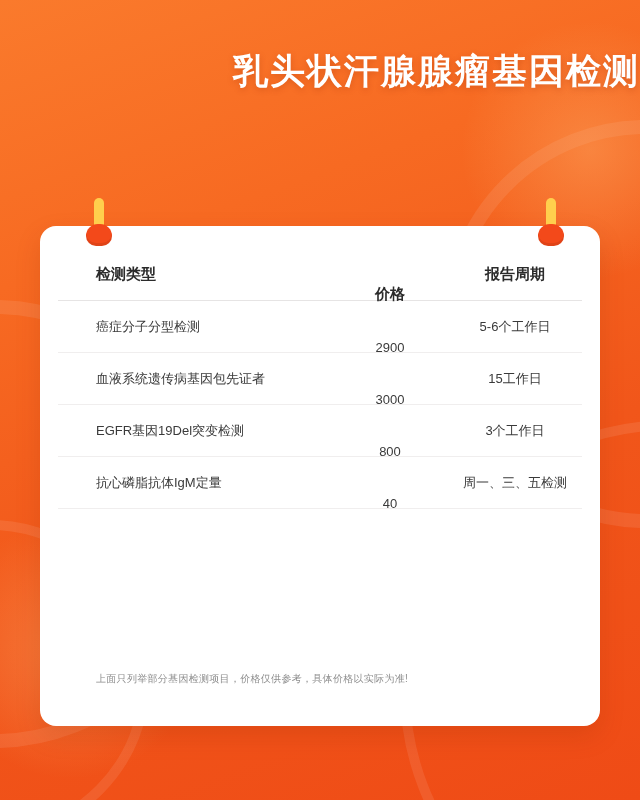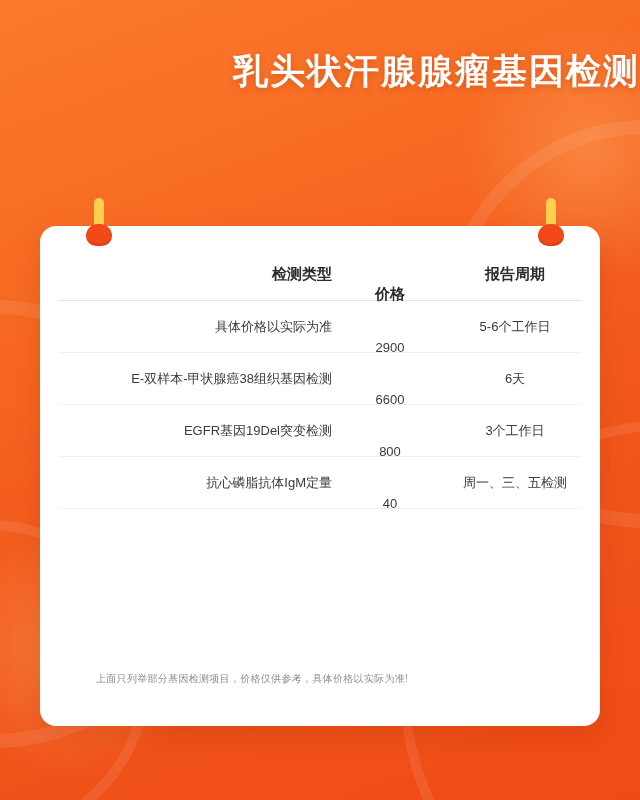--- a/index.html
+++ b/index.html
@@ -121,21 +121,21 @@
     align-items: center;
     height: 51px;
     border-bottom: 1px solid #f0eeee;
   }
   .row.head {
     height: 52px;
     border-bottom: 1px solid #e6e4e4;
   }
   .row.last { border-bottom: none; }
 
-  .c-name  { width: 274px; padding-left: 38px; box-sizing: border-box; text-align: right; }
+  .c-name  { width: 274px; padding-left: 38px; box-sizing: border-box; text-align: left; }
   .c-price { width: 116px; text-align: center; margin-top: 41px; }
   .c-cycle { width: 134px; text-align: center; }
 
   .row.head .c-name,
   .row.head .c-price,
   .row.head .c-cycle {
     font-weight: bold;
     font-size: 15px;
     color: #2b2b2b;
   }
@@ -179,31 +179,31 @@
     <div class="table">
 
       <div class="row head">
         <div class="c-name">检测类型</div>
         <div class="c-price">价格</div>
         <div class="c-cycle">报告周期</div>
       </div>
 
 
       <div class="row">
-        <div class="c-name">具体价格以实际为准</div>
+        <div class="c-name">癌症分子分型检测</div>
         <div class="c-price">2900</div>
         <div class="c-cycle">5-6个工作日</div>
       </div>
 
-
-      <div class="row">
-        <div class="c-name">E-双样本-甲状腺癌38组织基因检测</div>
-        <div class="c-price">6600</div>
-        <div class="c-cycle">6天</div>
-      </div>
+      <div class="row">
+        <div class="c-name">血液系统遗传病基因包先证者</div>
+        <div class="c-price">3000</div>
+        <div class="c-cycle">15工作日</div>
+      </div>
+
 
       <div class="row">
         <div class="c-name">EGFR基因19Del突变检测</div>
         <div class="c-price">800</div>
         <div class="c-cycle">3个工作日</div>
       </div>
 
       <div class="row">
         <div class="c-name">抗心磷脂抗体IgM定量</div>
         <div class="c-price">40</div>

